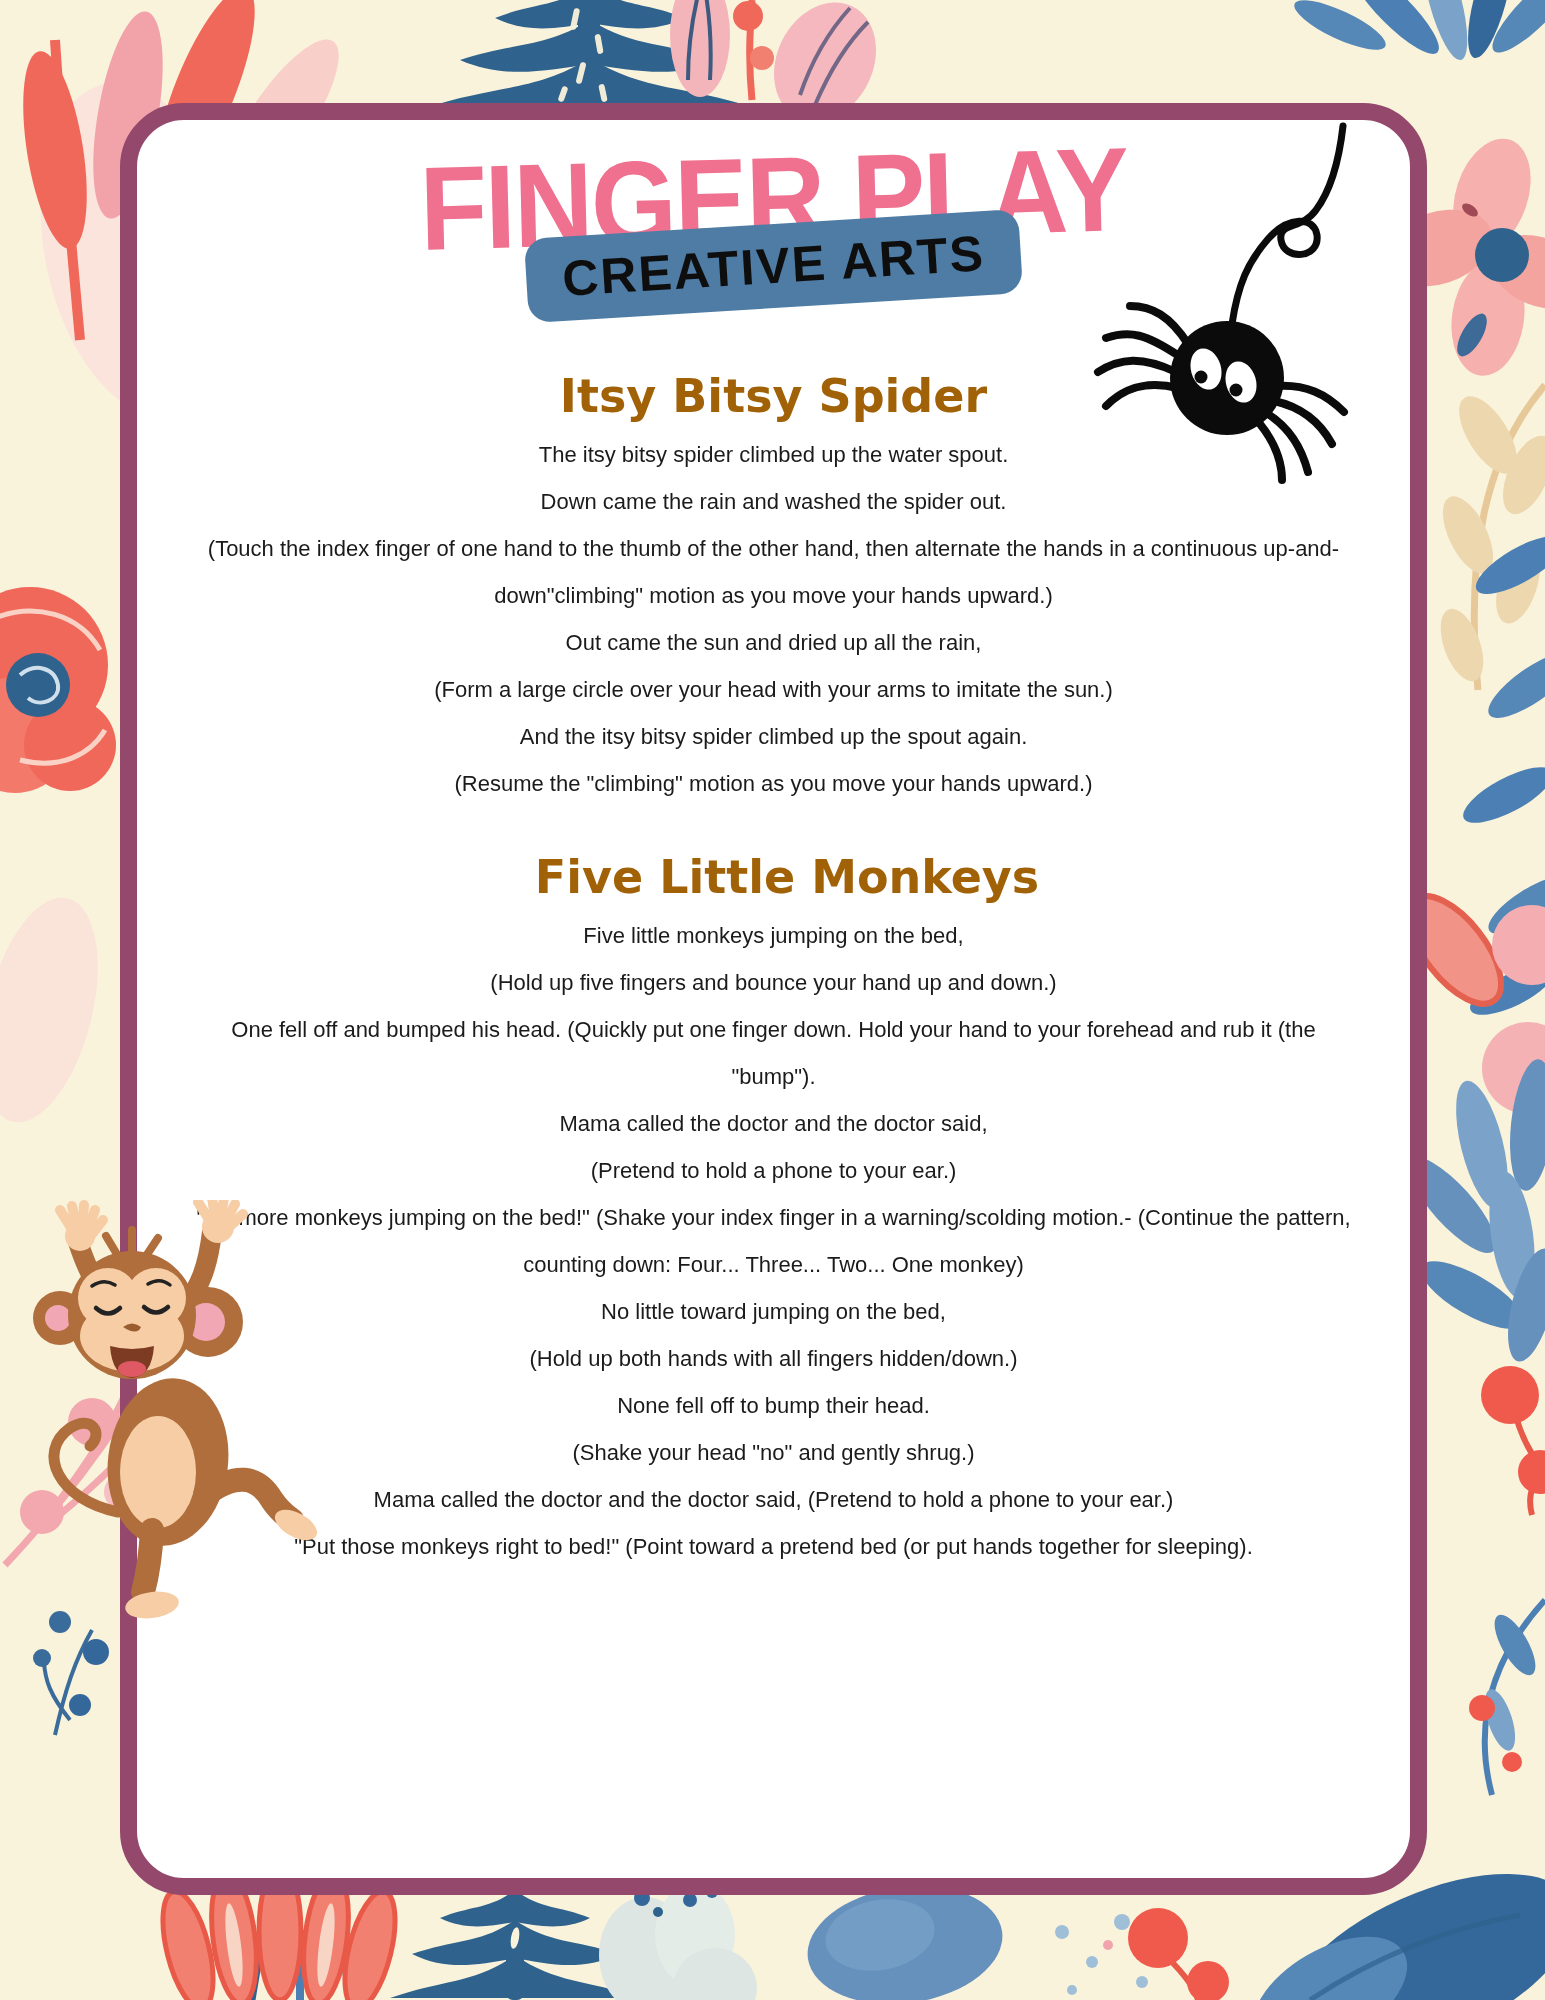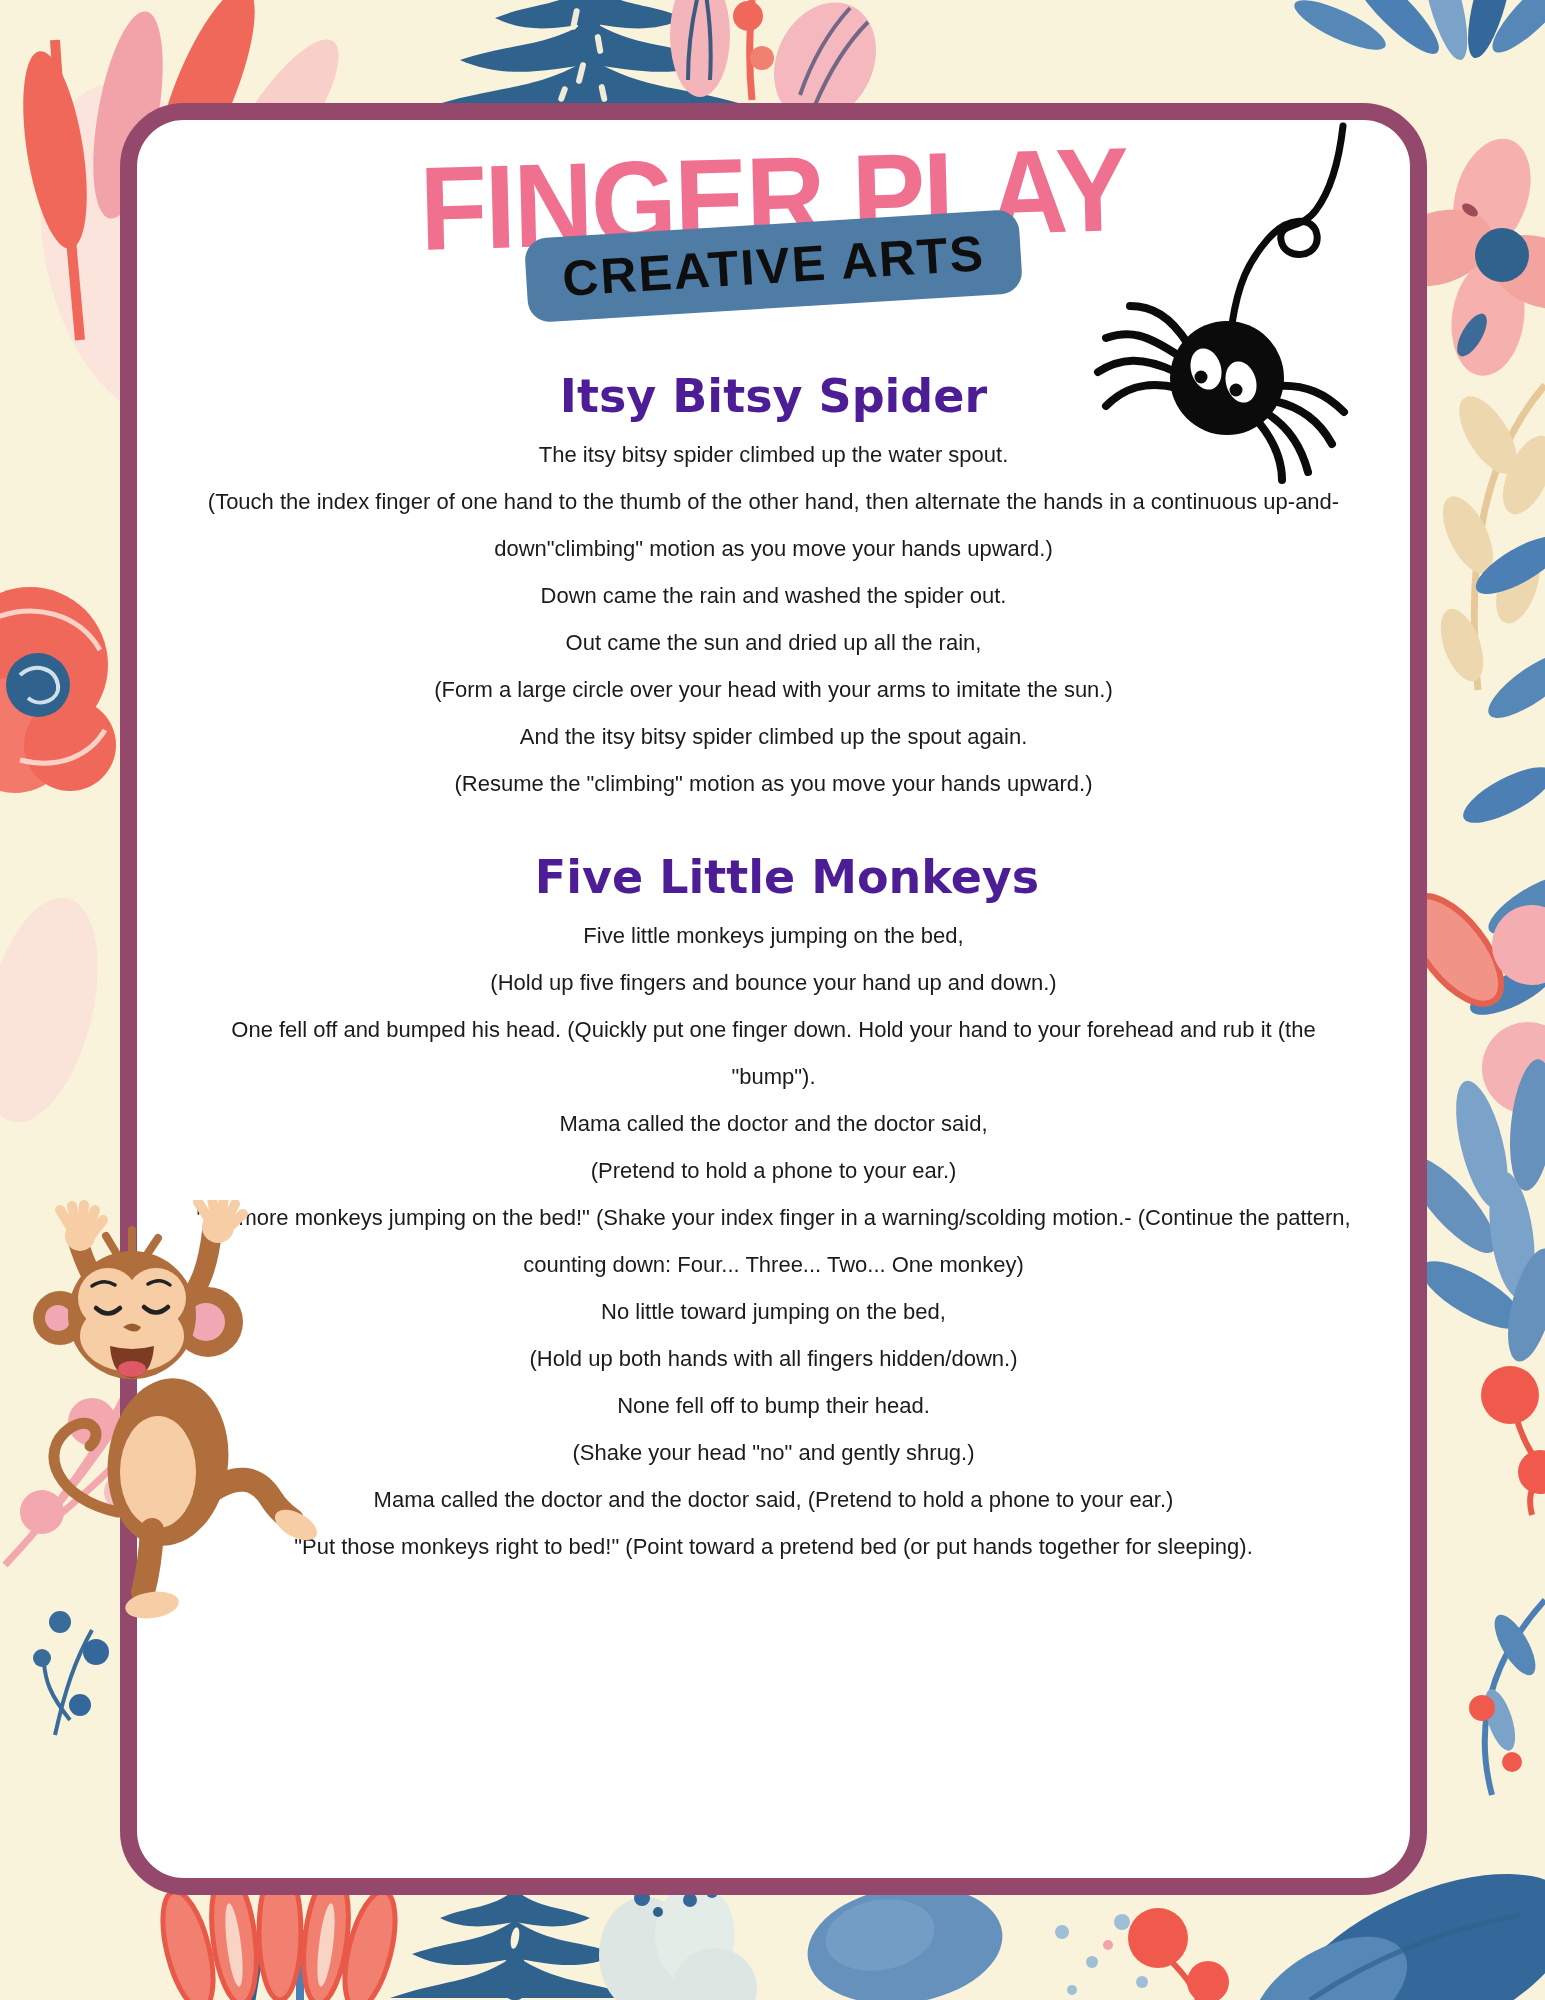--- a/index.html
+++ b/index.html
@@ -9,21 +9,21 @@
   .card{position:absolute;left:120px;top:103px;width:1307px;height:1792px;box-sizing:border-box;
         background:#FFFFFF;border:17px solid #93486C;border-radius:64px;}
   .content{width:100%;height:100%;text-align:center;overflow:hidden;}
   h1.title{margin:24px 0 0;font-size:110px;line-height:1;font-weight:bold;color:#F0708F;
            letter-spacing:-2px;transform:scaleY(1.08) rotate(-1.5deg);
            font-family:"Liberation Sans",sans-serif;}
   .badge{display:inline-block;position:relative;background:#4E7CA4;color:#0E0E0E;border-radius:22px;
          padding:13px 36px;font-size:50px;font-weight:bold;letter-spacing:2px;
          transform:rotate(-3.5deg);margin-top:-30px;font-family:"Liberation Sans",sans-serif;}
   h2.song-heading{font-family:"DejaVu Sans",sans-serif;font-size:46px;font-weight:bold;
-                  color:#4c1d95;margin:8px;line-height:1.15;}
+                  color:#a16207;margin:8px;line-height:1.15;}
   .sec1 h2{margin-top:62px;}
   .sec2 h2{margin-top:44px;padding-left:27px;}
   .lines{max-width:1160px;margin:8px auto 0;font-size:22px;line-height:47px;color:#1B1B1B;}
   .lines p{margin:0;}
   .monkey-illustration{position:absolute;left:0;top:1200px;width:320px;height:430px;}
   .spider-illustration{position:absolute;left:1080px;top:118px;width:290px;height:370px;}
 </style>
 </head>
 <body>
 
@@ -233,22 +233,22 @@
     <div class="content">
 
       <h1 class="title">FINGER PLAY</h1>
       <div><span class="badge"><span>CREATIVE ARTS</span></span></div>
 
       <section class="sec1">
         <h2 class="song-heading">Itsy Bitsy Spider</h2>
         <div class="lines">
 
         <p class="line">The itsy bitsy spider climbed up the water spout.</p>
+            <p class="line">Down came the rain and washed the spider out.</p>
             <p class="line">(Touch the index finger of one hand to the thumb of the other hand, then alternate the hands in a continuous up-and-down"climbing" motion as you move your hands upward.)</p>
-            <p class="line">Down came the rain and washed the spider out.</p>
             <p class="line">Out came the sun and dried up all the rain,</p>
             <p class="line">(Form a large circle over your head with your arms to imitate the sun.)</p>
             <p class="line">And the itsy bitsy spider climbed up the spout again.</p>
             <p class="line">(Resume the "climbing" motion as you move your hands upward.)</p>
           </div>
       </section>
 
       <section class="sec2">
         <h2 class="song-heading">Five Little Monkeys</h2>
         <div class="lines">

